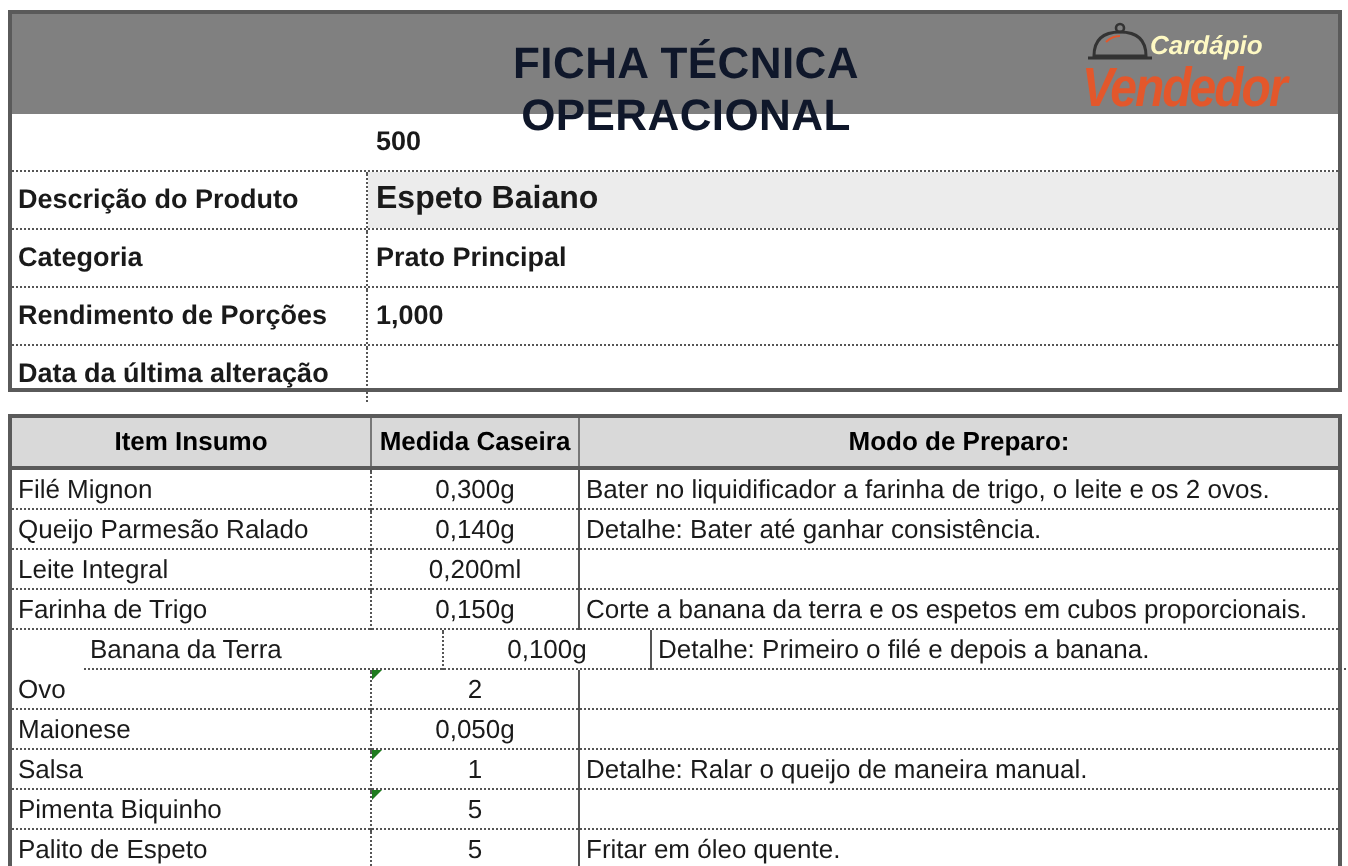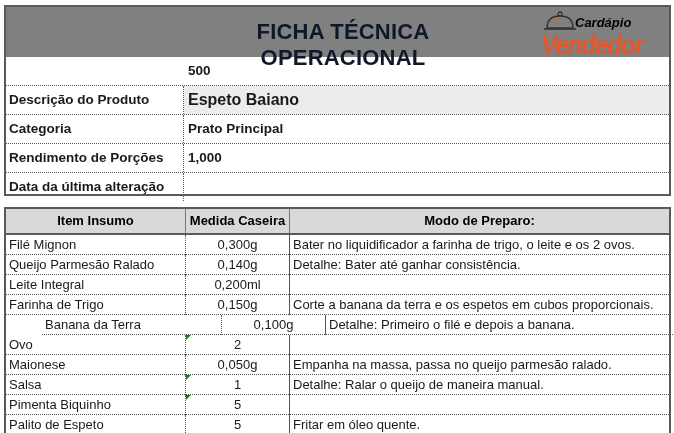--- a/index.html
+++ b/index.html
@@ -7,21 +7,21 @@
          font-family:"Liberation Sans", "DejaVu Sans", sans-serif; color:#1a1a1a; }
 
   .card { position:absolute; left:4px; top:5px; width:663px; height:189px;
           border:2px solid #5a5a5a; border-top:none; background:#fff; }
   .banner { position:absolute; left:0; top:0; width:663px; height:50px; background:#808080;
             border-top:2px solid #5a5a5a; }
   .banner-title { position:absolute; left:182px; top:12px; width:310px; text-align:center;
                   color:#0f172a; font-weight:bold; font-size:22px; letter-spacing:0.2px; }
   .logo { position:absolute; left:531px; top:2px; width:110px; height:50px; }
   .logo-top { position:absolute; left:38px; top:6px; font-style:italic; font-weight:bold;
-              color:#000000; font-size:13px; }
+              color:#fef9c3; font-size:13px; }
   .logo-main { position:absolute; left:4px; top:20px; font-weight:bold; color:#e3572b;
                font-size:24px; letter-spacing:-1px; font-style:italic; transform:scaleY(1.15); transform-origin:top left; }
   .cloche { position:absolute; left:6px; top:2px; width:34px; height:22px; }
 
   .info-row { position:absolute; left:0; width:663px; height:28px; border-bottom:1px dotted #555; }
   .info-row.last { border-bottom:none; }
   .info-row.shaded .val { background:#ececec; }
   .info-row .lbl { position:absolute; left:0; top:0; width:178px; height:28px; line-height:28px;
                    padding-left:3px; font-weight:bold; font-size:13.5px; border-right:1px dotted #555; box-sizing:border-box; }
   .info-row .val { position:absolute; left:178px; top:0; width:485px; height:28px; line-height:28px;
@@ -120,21 +120,20 @@
     <div class="c3">Detalhe: Primeiro o filé e depois a banana.</div>
   </div>
   <div class="grow" style="top:126px;">
     <div class="c1">Ovo</div>
     <div class="c2"><span class="tri"></span><span>2</span></div>
     <div class="c3"></div>
   </div>
   <div class="grow" style="top:146px;">
     <div class="c1">Maionese</div>
     <div class="c2">0,050g</div>
-    <div class="c3">Empanha na massa, passa no queijo parmesão ralado.</div>
   </div>
   <div class="grow" style="top:166px;">
     <div class="c1">Salsa</div>
     <div class="c2"><span class="tri"></span><span>1</span></div>
     <div class="c3">Detalhe: Ralar o queijo de maneira manual.</div>
   </div>
   <div class="grow" style="top:186px;">
     <div class="c1">Pimenta Biquinho</div>
     <div class="c2"><span class="tri"></span><span>5</span></div>
     <div class="c3"></div>

